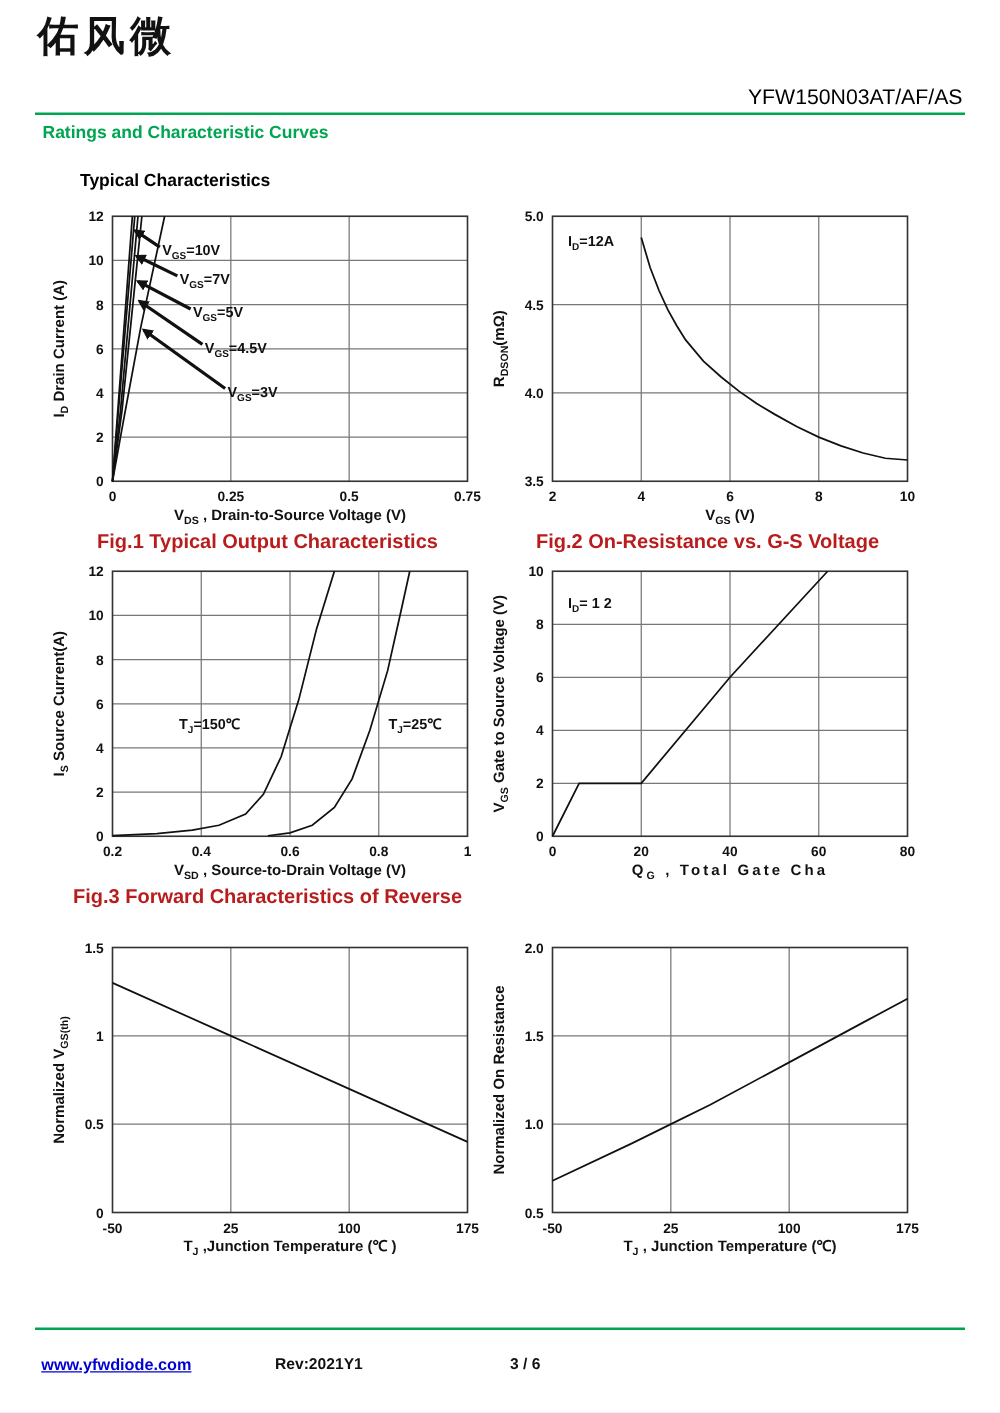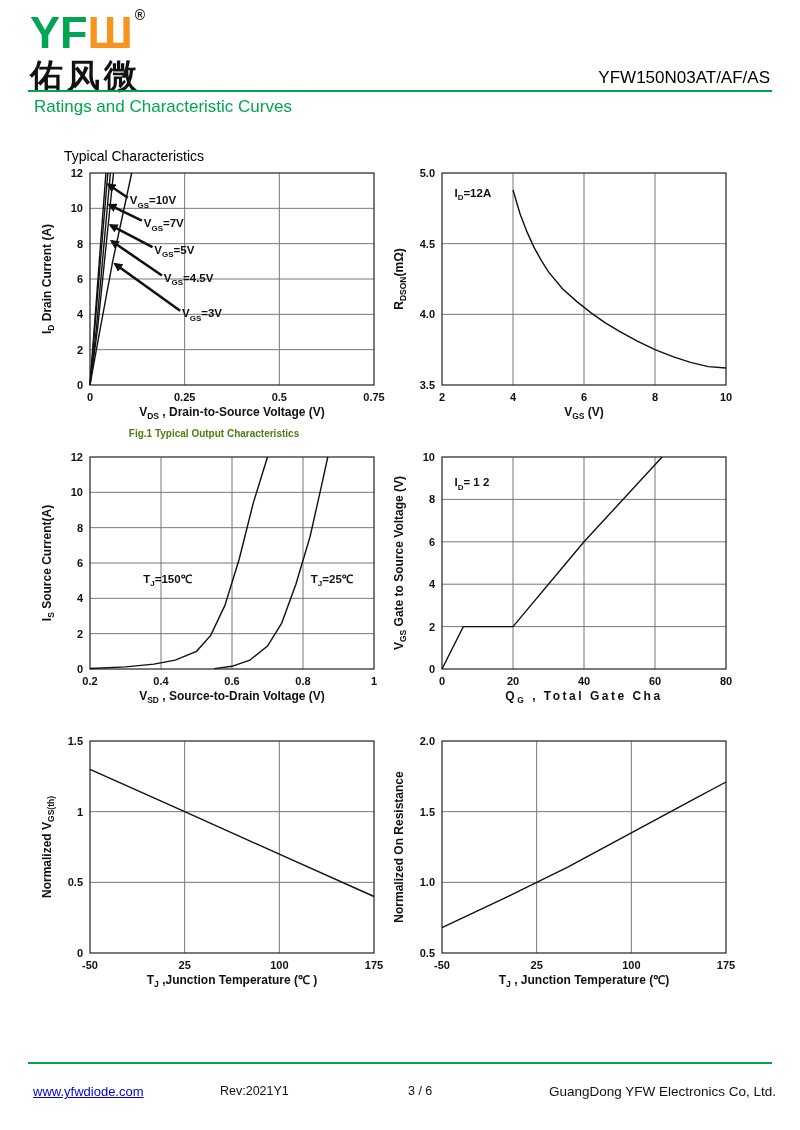--- a/index.html
+++ b/index.html
@@ -13,48 +13,45 @@
   .logo { position:absolute; top:8px; left:30px; line-height:1; }
   .logo-line1 { font-size:45px; font-weight:bold; letter-spacing:0px; }
   .logo-line1 .yf { color:var(--green,#00A551); }
   .logo-line1 .sha { color:var(--orange,#F7941E); }
   .logo-line1 .reg { font-size:14px; font-weight:bold; color:#222; vertical-align:28px; margin-left:2px; }
   .logo-cn { font-size:33px; font-weight:bold; color:#111; letter-spacing:4px; margin-top:4px; }
   .partnum { position:absolute; top:68px; right:30px; font-size:17px; font-weight:normal; color:#000; }
   .rule { position:absolute; left:28px; width:744px; height:2px; background:var(--green,#00A551); }
   .rule-top { top:90px; }
   .rule-bottom { top:1062px; }
-  .section { position:absolute; top:97px; left:34px; font-size:17px; font-weight:normal; color:var(--green,#00A551); }
-  .heading { position:absolute; top:136px; left:64px; font-size:14px; font-weight:normal; color:#000;margin-top:12px; }
+  .section { position:absolute; top:97px; left:34px; font-size:14px; font-weight:bold; color:var(--green,#00A551); }
+  .heading { position:absolute; top:136px; left:64px; font-size:14px; font-weight:bold; color:#000; }
   
   .charts { position:absolute; top:159px; left:38px; width:724px; }
   .row { display:flex; }
   .row2 { margin-top:1px; }
   .row3 { margin-top:18px; }
   figure { width:352px; margin:0; }
   figure svg { display:block; }
-  figcaption { text-align:center; font-weight:bold; font-size:10px; line-height:16px; margin-top:1px; color:#4d7c0f; }
+  figcaption { text-align:center; font-weight:bold; font-size:16px; line-height:16px; margin-top:1px; color:#b91c1c; }
   figcaption sub, .partnum sub { font-size:68%; }
   svg text { font-family:"Liberation Sans", sans-serif; fill:#111; }
   
-  .footer-item { position:absolute; top:1084px; font-size:12.5px; font-weight:normal; color:#111;text-align:center; }
+  .footer-item { position:absolute; top:1084px; font-size:12.5px; font-weight:bold; color:#111;text-align:center; }
   a.website { left:33px; color:var(--link,#0000D4); text-decoration:underline; font-size:13px; }
   .rev { left:220px; }
   .pageno { left:408px; }
   .company { right:24px; font-size:13.5px; }
 </style>
 </head>
 <body>
 
 <div class="page">
 
   <div class="logo">
-    <div class="logo-line1">
-      <span class="yf">YF</span><span class="sha">Ш</span><span class="reg">®</span>
-    </div>
     <div class="logo-cn">佑风微</div>
   </div>
 
   <div class="partnum">YFW150N03AT/AF/AS</div>
   <div class="rule rule-top"></div>
   <div class="section">Ratings and Characteristic Curves</div>
   <div class="heading">Typical Characteristics</div>
 
   <div class="charts">
     <div class="row">
@@ -124,20 +121,21 @@
             <text x="336" y="242" text-anchor="middle" font-size="11" font-weight="bold">10</text>
             <text x="45" y="230" text-anchor="end" font-size="11" font-weight="bold">3.5</text>
             <text x="45" y="159.33333333333334" text-anchor="end" font-size="11" font-weight="bold">4.0</text>
             <text x="45" y="88.66666666666669" text-anchor="end" font-size="11" font-weight="bold">4.5</text>
             <text x="45" y="18" text-anchor="end" font-size="11" font-weight="bold">5.0</text>
             <polyline points="123.0,31.0 130.1,55.0 137.2,73.4 144.3,88.9 151.4,101.6 158.5,112.9 172.7,129.9 186.9,142.6 201.1,153.9 215.3,163.8 229.5,172.3 247.3,182.2 265.0,190.7 282.8,197.7 300.5,203.4 318.3,207.6 336.0,209.0" fill="none" stroke="#111111" stroke-width="1.4"></polyline>
             <text x="64.425" y="37.78666666666663" font-size="11.5" font-weight="bold"><tspan>I</tspan><tspan font-size="8" dy="3.2">D</tspan><tspan font-size="11.5" dy="-3.2">=12A</tspan></text>
             <text x="194" y="257" text-anchor="middle" font-size="12" font-weight="bold"><tspan>V</tspan><tspan font-size="8.5" dy="3.2">GS</tspan><tspan font-size="12" dy="-3.2"> (V)</tspan></text>
             <text x="13" y="120" text-anchor="middle" font-size="12" font-weight="bold" transform="rotate(-90 13 120)"><tspan>R</tspan><tspan font-size="8.5" dy="3.2">DSON</tspan><tspan font-size="12" dy="-3.2">(mΩ)</tspan></text>
           </svg>
+        <figcaption>Fig.2 On-Resistance vs. G-S Voltage</figcaption>
       </figure>
     </div>
     <div class="row row2">
       <figure>
         <svg viewBox="0 0 352 266" width="352" height="266">
             <defs>
               <marker id="arw2" markerWidth="9" markerHeight="9" refX="7" refY="4.5" orient="auto" markerUnits="userSpaceOnUse">
                 <path d="M0,0 L9,4.5 L0,9 Z" fill="#111111"></path>
               </marker>
             </defs>
@@ -162,20 +160,21 @@
             <text x="45" y="88.66666666666669" text-anchor="end" font-size="11" font-weight="bold">8</text>
             <text x="45" y="53.333333333333314" text-anchor="end" font-size="11" font-weight="bold">10</text>
             <text x="45" y="18" text-anchor="end" font-size="11" font-weight="bold">12</text>
             <polyline points="52.0,225.5 87.5,223.9 115.9,221.1 137.2,217.2 158.5,208.3 172.7,192.4 186.9,162.4 201.1,116.5 215.3,59.9 229.5,14.0" fill="none" stroke="#111111" stroke-width="1.4"></polyline>
             <polyline points="176.3,225.6 194.0,223.3 211.8,217.2 229.5,203.0 243.7,180.1 257.9,141.2 272.1,93.5 282.8,45.8 289.8,14.0" fill="none" stroke="#111111" stroke-width="1.4"></polyline>
             <text x="105.24999999999999" y="139.9" font-size="11.5" font-weight="bold"><tspan>T</tspan><tspan font-size="8" dy="3.2">J</tspan><tspan font-size="11.5" dy="-3.2">=150℃</tspan></text>
             <text x="272.80999999999995" y="139.9" font-size="11.5" font-weight="bold"><tspan>T</tspan><tspan font-size="8" dy="3.2">J</tspan><tspan font-size="11.5" dy="-3.2">=25℃</tspan></text>
             <text x="194" y="257" text-anchor="middle" font-size="12" font-weight="bold"><tspan>V</tspan><tspan font-size="8.5" dy="3.2">SD</tspan><tspan font-size="12" dy="-3.2"> , Source-to-Drain Voltage (V)</tspan></text>
             <text x="13" y="120" text-anchor="middle" font-size="12" font-weight="bold" transform="rotate(-90 13 120)"><tspan>I</tspan><tspan font-size="8.5" dy="3.2">S</tspan><tspan font-size="12" dy="-3.2"> Source Current(A)</tspan></text>
           </svg>
+        <figcaption>Fig.3 Forward Characteristics of Reverse</figcaption>
       </figure>
       <figure>
         <svg viewBox="0 0 352 266" width="352" height="266">
             <defs>
               <marker id="arw3" markerWidth="9" markerHeight="9" refX="7" refY="4.5" orient="auto" markerUnits="userSpaceOnUse">
                 <path d="M0,0 L9,4.5 L0,9 Z" fill="#111111"></path>
               </marker>
             </defs>
             <line x1="123" y1="14" x2="123" y2="226" stroke="#777777" stroke-width="1"></line>
             <line x1="194" y1="14" x2="194" y2="226" stroke="#777777" stroke-width="1"></line>
@@ -254,14 +253,13 @@
             <text x="13" y="120" text-anchor="middle" font-size="12" font-weight="bold" transform="rotate(-90 13 120)"><tspan>Normalized On Resistance</tspan></text>
           </svg>
       </figure>
     </div>
   </div>
 
   <div class="rule rule-bottom"></div>
   <a class="footer-item website" href="#">www.yfwdiode.com</a>
   <span class="footer-item rev">Rev:2021Y1</span>
   <span class="footer-item pageno">3 / 6</span>
-  <span class="footer-item company">GuangDong YFW Electronics Co, Ltd.</span>
 </div>
 
 </body></html>

